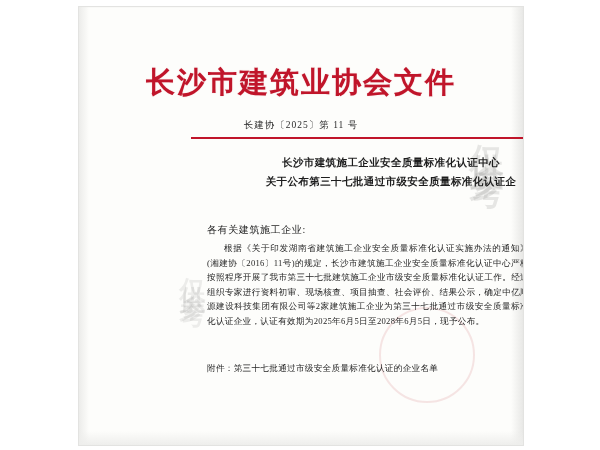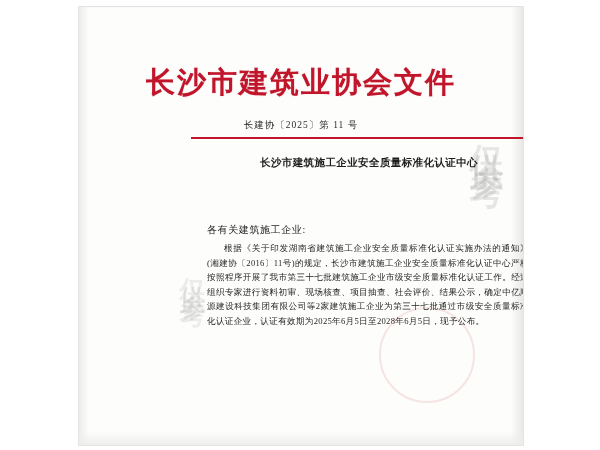--- a/index.html
+++ b/index.html
@@ -84,21 +84,21 @@
     left: 112px;
     top: 130px;
     width: 376px;
     height: 1.5px;
     background: #c0152a;
   }
 
   
   .subject {
     position: absolute;
-    left: 100px;
+    left: 122px;
     top: 146px;
     width: 380px;
     text-align: center;
     font-size: 10.5px;
     font-weight: bold;
     color: #1d1d1d;
     line-height: 19px;
     letter-spacing: 0.4px;
   }
 
@@ -190,21 +190,23 @@
     <div class="seal"></div>
 
     <div class="doc-title">长沙市建筑业协会文件</div>
 
     <div class="doc-number">长建协〔2025〕第 11 号</div>
 
     <div class="red-rule"></div>
 
     <div class="subject">
       <div>长沙市建筑施工企业安全质量标准化认证中心</div>
+      <div>关于公布第三十七批通过市级安全质量标准化认证企</div>
     </div>
 
     <div class="salutation">各有关建筑施工企业:</div>
 
     <div class="body-text">根据《关于印发湖南省建筑施工企业安全质量标准化认证实施办法的通知》(湘建协〔2016〕11号)的规定，长沙市建筑施工企业安全质量标准化认证中心严格按照程序开展了我市第三十七批建筑施工企业市级安全质量标准化认证工作。经过组织专家进行资料初审、现场核查、项目抽查、社会评价、结果公示，确定中亿顺源建设科技集团有限公司等2家建筑施工企业为第三十七批通过市级安全质量标准化认证企业，认证有效期为2025年6月5日至2028年6月5日，现予公布。</div>
 
+    <div class="attachment">附件：第三十七批通过市级安全质量标准化认证的企业名单</div>
 
   </div>
 </div>
 
 </body></html>

